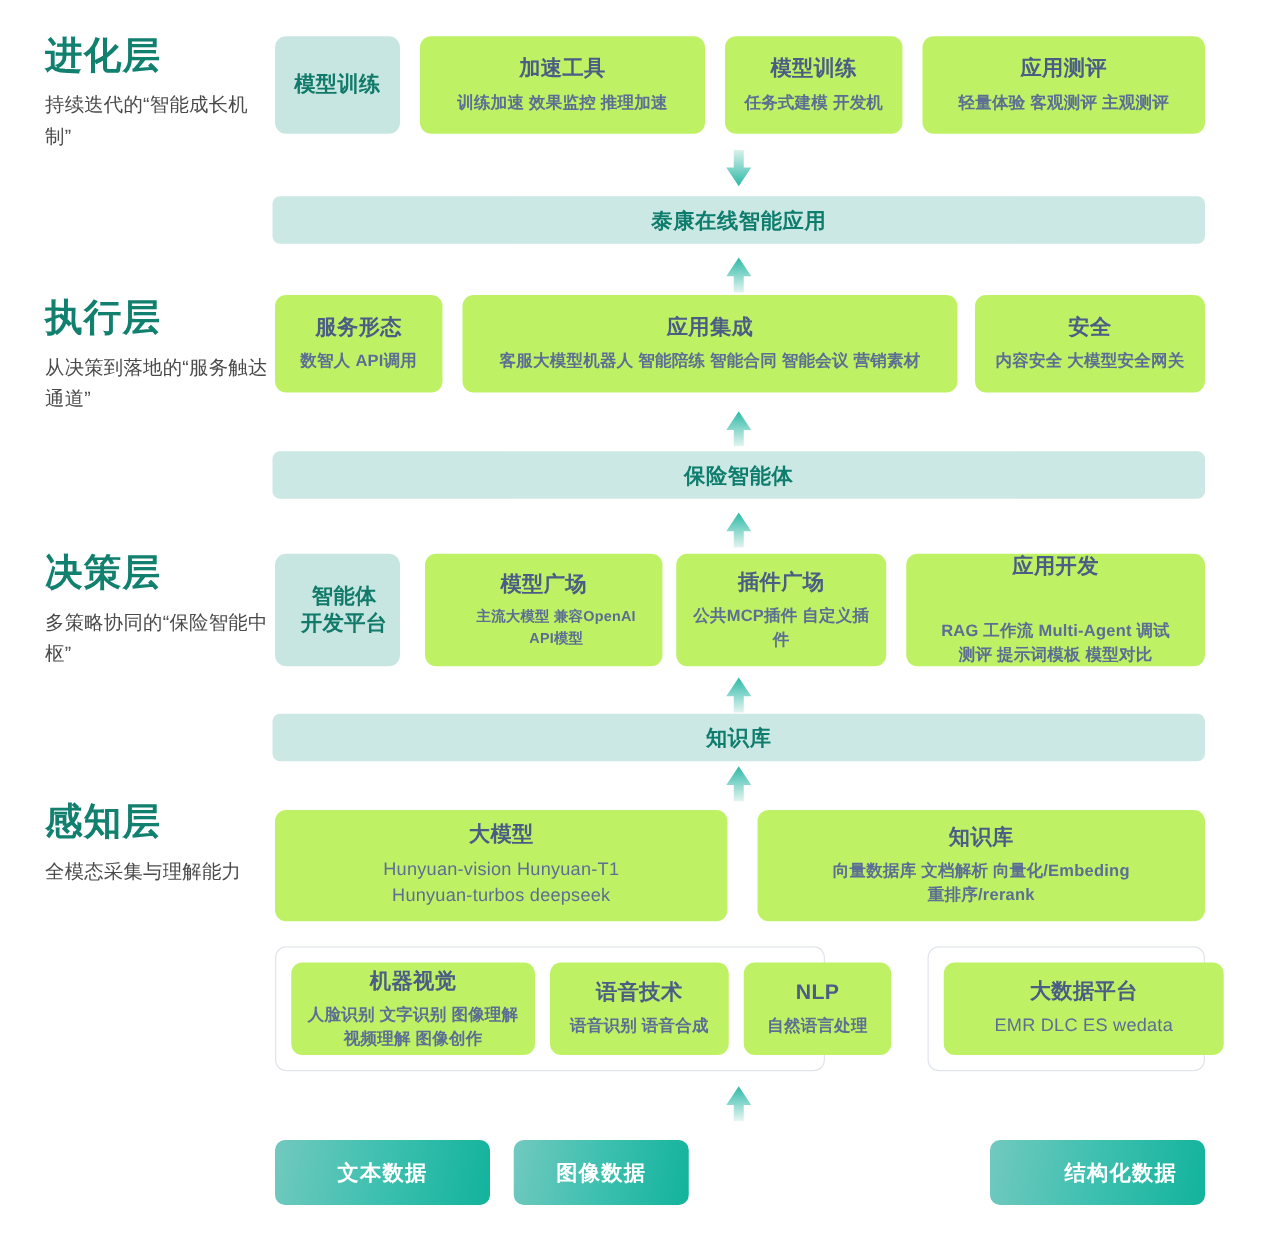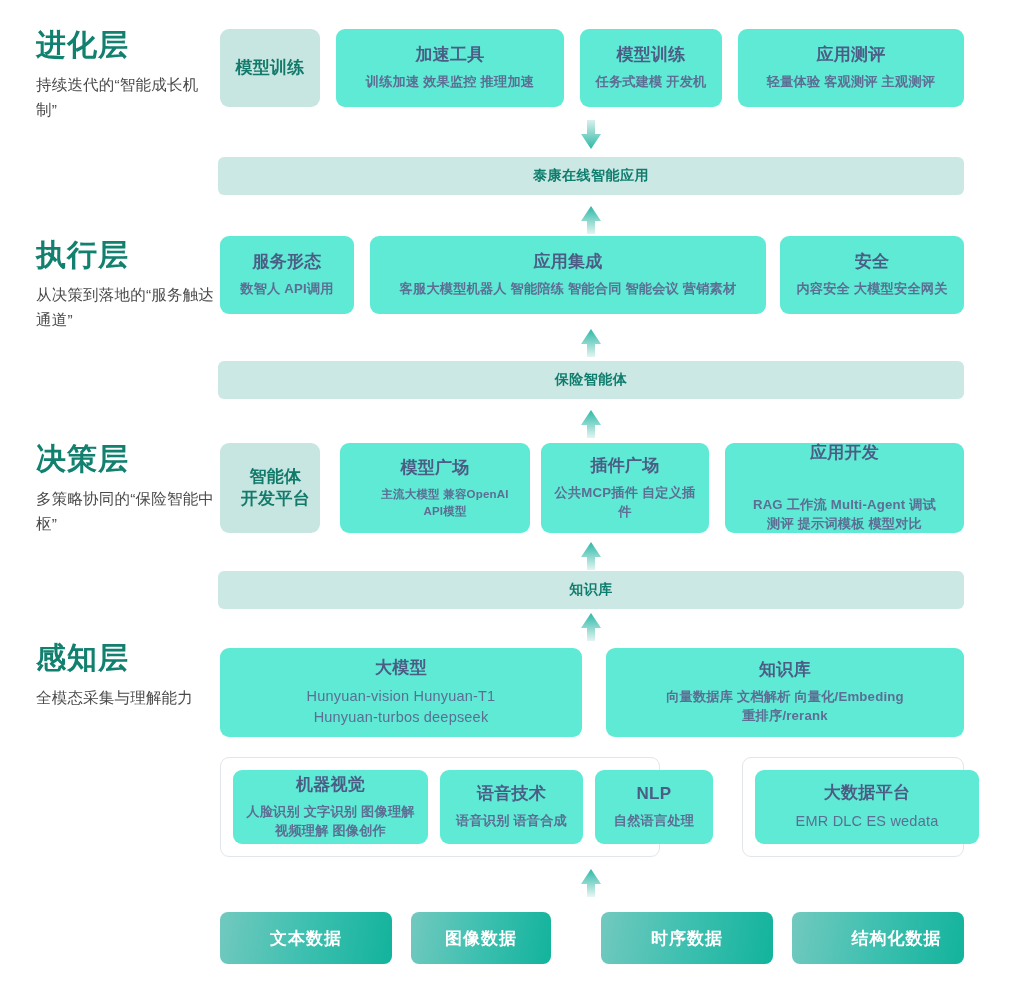--- a/index.html
+++ b/index.html
@@ -34,21 +34,21 @@
   .layer-desc {
     font-size: 15.5px;
     color: #4a4a4a;
     line-height: 1.65;
     letter-spacing: 0.2px;
   }
 
   
   .card {
     position: absolute;
-    background: #5eead4;
+    background: #bef264;
     border-radius: 9px;
     display: flex;
     flex-direction: column;
     align-items: center;
     justify-content: center;
     text-align: center;
     padding: 6px 10px;
   }
   .card .c-title {
     font-size: 17px;
@@ -80,21 +80,21 @@
   .banner {
     position: absolute;
     left: 218px;
     width: 746px;
     height: 38px;
     background: #cce8e4;
     border-radius: 6px;
     display: flex;
     align-items: center;
     justify-content: center;
-    font-size: 14px;
+    font-size: 17px;
     font-weight: bold;
     color: #0f7d6d;
     letter-spacing: 0.5px;
   }
 
   
   .arrow {
     position: absolute;
     width: 26px;
     height: 30px;
@@ -337,20 +337,17 @@
       <path d="M13 1 L23 16 h-6 v13 h-8 V16 H3 z" fill="url(#gup6)"></path>
     </svg>
   </div>
 
   <div class="chip" style="left:220px; top:912px; width:172px;">
     <span>文本数据</span>
   </div>
   <div class="chip" style="left:411px; top:912px; width:140px;font-family:Liberation Serif, serif;">
     <span>图像数据</span>
   </div>
-  <div class="chip" style="left:601px; top:912px; width:172px;">
-    <span>时序数据</span>
-  </div>
   <div class="chip" style="left:792px; top:912px; width:172px;padding-left:37px;">
     <span>结构化数据</span>
   </div>
 
 </div>
 
 </body></html>

